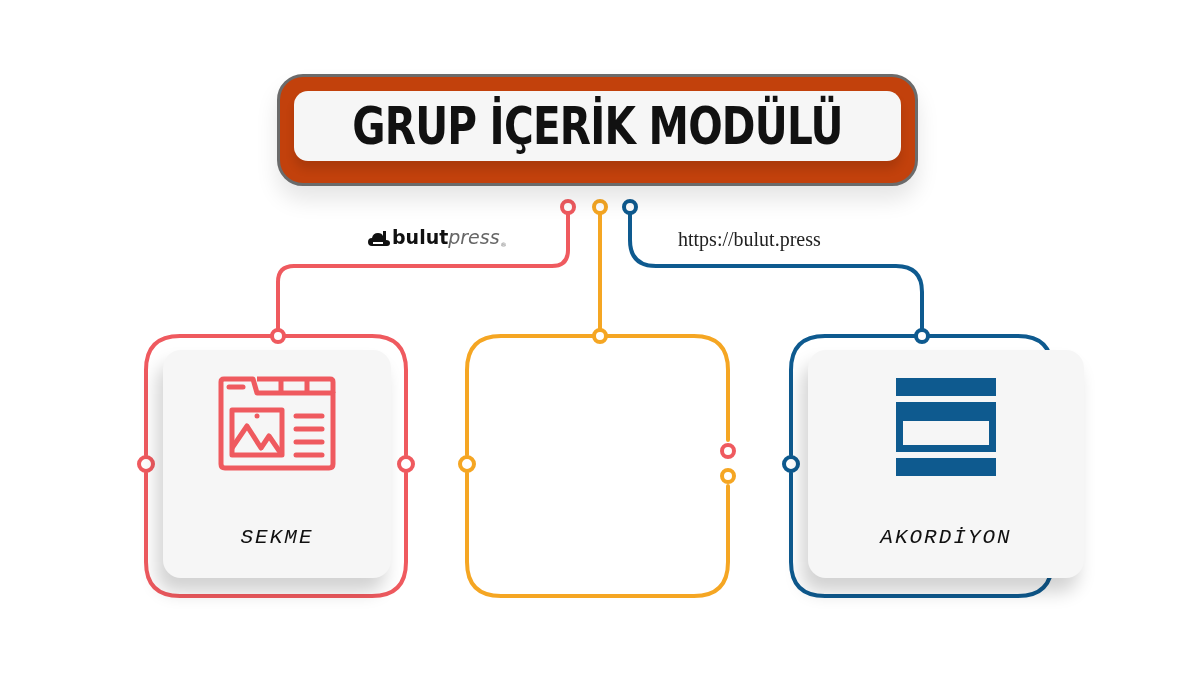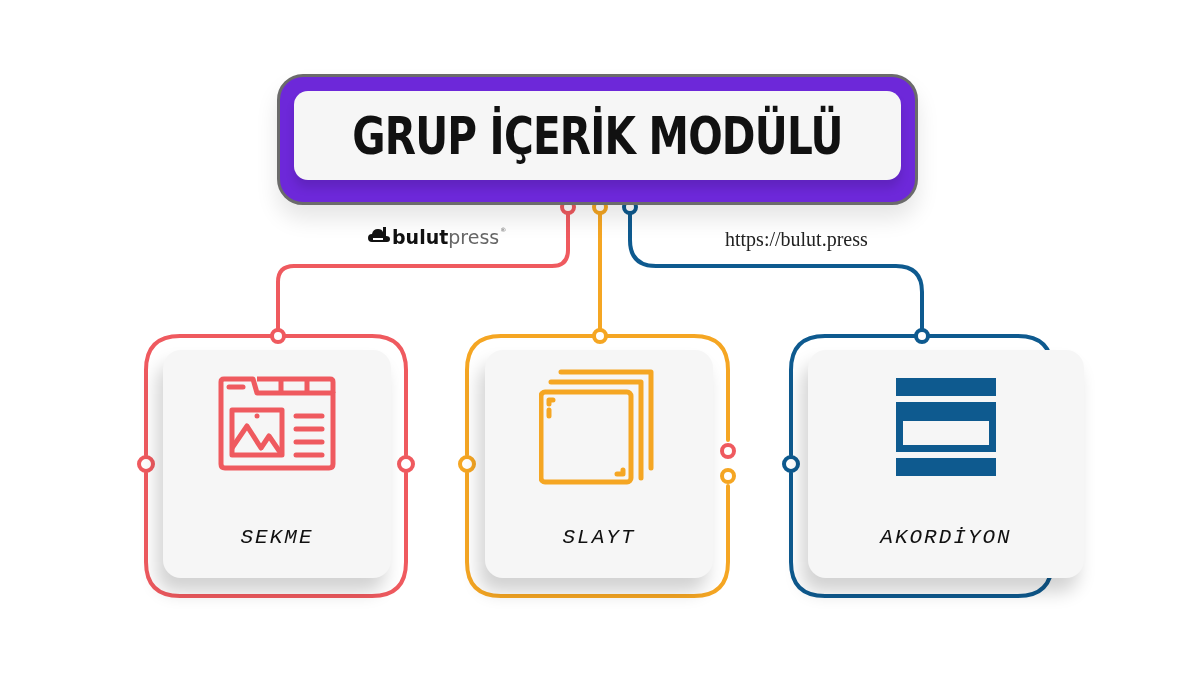--- a/index.html
+++ b/index.html
@@ -1,42 +1,42 @@
 <!DOCTYPE html>
 <html><head>
 <meta charset="utf-8">
 <style>
   html, body { margin:0; padding:0; }
   body { width:1200px; height:675px; background:#ffffff; position:relative; overflow:hidden; font-family:"DejaVu Sans", sans-serif; }
   .canvas { position:absolute; left:0; top:0; width:1200px; height:675px; }
   .wires { position:absolute; left:0; top:0; }
   .title-box {
-    position:absolute; left:277px; top:74px; width:641px; height:131px;
-    border:3px solid #6b6b6b; border-radius:26px; box-sizing:border-box; background:#6d28d9;
+    position:absolute; left:277px; top:74px; width:641px; height:112px;
+    border:3px solid #6b6b6b; border-radius:26px; box-sizing:border-box; background:#c2410c;
     box-shadow: 0 14px 22px rgba(0,0,0,0.10);
   }
   .title-inner {
     position:absolute; left:14px; top:14px; right:14px; bottom:22px;
     background:#f6f6f6; border-radius:14px;
     box-shadow: 0 8px 10px rgba(0,0,0,0.12);
     display:flex; align-items:center; justify-content:center;
   }
   .title-text {
     font-family:"DejaVu Sans", sans-serif; font-weight:bold; font-size:52px; color:#111;
     letter-spacing:-1px; transform:scaleX(0.78); white-space:nowrap;
   }
   .brand {
     position:absolute; left:368px; top:226px; font-family:"DejaVu Sans", sans-serif; font-size:19px; color:#222;
-    display:flex; align-items:flex-start;
+    display:flex; align-items:flex-end;
   }
   .brand .bold { font-weight:bold; color:#111; }
-  .brand .light { color:#666; }
+  .brand .light { color:#666;font-style:italic; }
   .brand .reg { font-size:6px; vertical-align:top; color:#666; margin-left:1px; }
   .url {
-    position:absolute; left:678px; top:228px; font-family:"Liberation Serif", serif; font-size:20px; color:#222;margin-left:47px;
+    position:absolute; left:678px; top:228px; font-family:"Liberation Serif", serif; font-size:20px; color:#222;
   }
   .card {
     position:absolute; width:228px; height:228px; top:350px;
     background:#f6f6f6; border-radius:18px;
     box-shadow: -6px 14px 18px rgba(0,0,0,0.18);
     font-style: italic;
   }
   .card-label {
     position:absolute; left:0; right:0; top:176px; text-align:center;
     font-family:"Liberation Mono", monospace; font-size:21px; color:#111; letter-spacing:2px;
@@ -123,33 +123,20 @@
         <line x1="79" y1="40" x2="105" y2="40"></line>
         <line x1="79" y1="53" x2="105" y2="53"></line>
         <line x1="79" y1="66" x2="105" y2="66"></line>
         <line x1="79" y1="79" x2="105" y2="79"></line>
       </g>
       <circle cx="40" cy="40" r="2.5" fill="#ef5a5f"></circle>
     </svg>
     <div class="card-label">SEKME</div>
   </div>
 
-  <div class="card" style="left:485px;">
-    <svg class="card-icon" width="120" height="120" viewBox="0 0 120 120" style="top:18px">
-      <g fill="none" stroke="#f5a623" stroke-width="5" stroke-linejoin="round" stroke-linecap="round">
-        <path d="M22 4 L112 4 L112 100"></path>
-        <path d="M12 14 L102 14 L102 110"></path>
-        <rect x="2" y="24" width="90" height="90" rx="4"></rect>
-        <path d="M10 36 L10 32 L14 32"></path>
-        <path d="M10 42 L10 48"></path>
-        <path d="M84 102 L84 106 L78 106"></path>
-      </g>
-    </svg>
-    <div class="card-label">SLAYT</div>
-  </div>
 
   <div class="card" style="left:808px;padding-left:48px;">
     <svg class="card-icon" width="100" height="100" viewBox="0 0 100 100" style="top:28px">
       <rect x="0" y="0" width="100" height="18" fill="#0e5a8f"></rect>
       <rect x="0" y="24" width="100" height="50" fill="#0e5a8f"></rect>
       <rect x="7" y="43" width="86" height="24" fill="#f6f6f6"></rect>
       <rect x="0" y="80" width="100" height="18" fill="#0e5a8f"></rect>
     </svg>
     <div class="card-label">AKORDİYON</div>
   </div>

